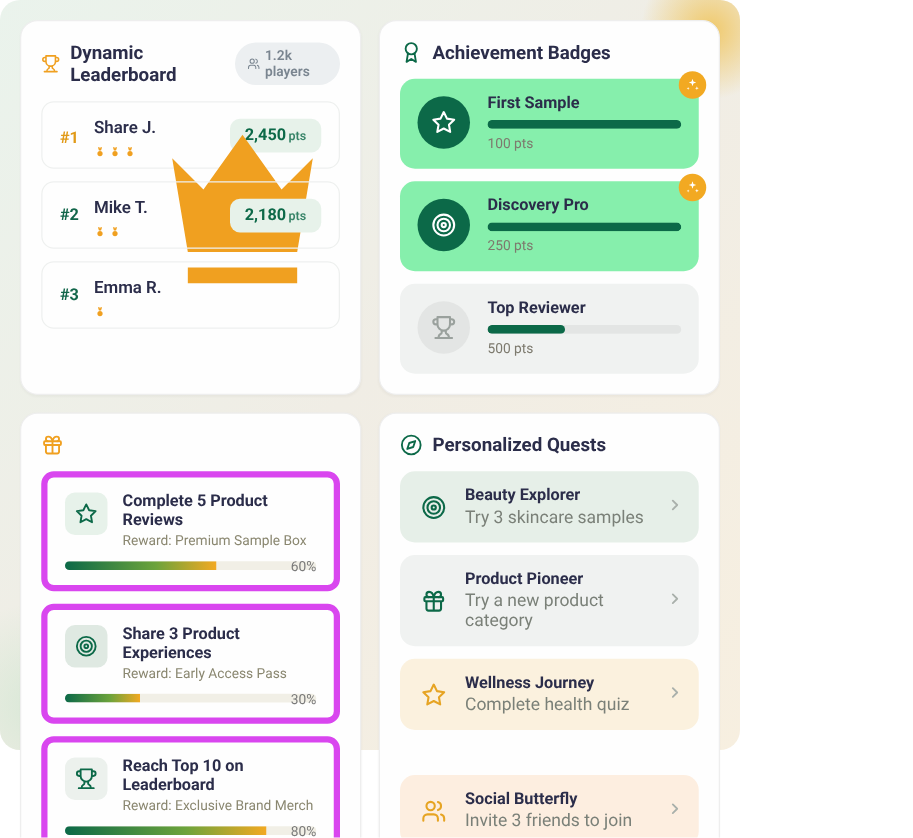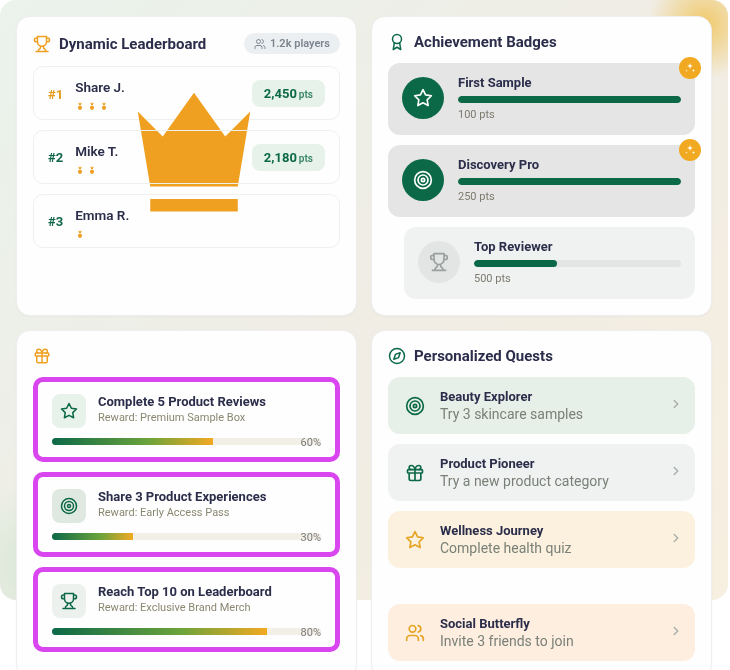--- a/index.html
+++ b/index.html
@@ -1,17 +1,17 @@
 <!DOCTYPE html>
 <html><head>
 <meta charset="utf-8">
 <style>
 * { margin:0; padding:0; box-sizing:border-box; }
 body { font-family:-apple-system,BlinkMacSystemFont,"Segoe UI",Roboto,sans-serif; background:#fff; width:730px; height:670px; overflow:hidden; position:relative; }
-.canvas { position:relative; width:728px; height:600px; background:linear-gradient(135deg,#eaf3ec 0%,#f0ede5 50%,#f7efe0 100%); border-radius:16px; padding:16px; }
+.canvas { position:relative; width:592px; height:600px; background:linear-gradient(135deg,#eaf3ec 0%,#f0ede5 50%,#f7efe0 100%); border-radius:16px; padding:16px; }
 .blob-a { position:absolute; top:0; right:0; width:80px; height:80px; background:radial-gradient(circle at 70% 30%, #f0c96a 0%, transparent 70%); border-radius:0 16px 0 0; }
 .blob-b { position:absolute; bottom:0; left:0; width:120px; height:120px; background:radial-gradient(circle at 30% 70%, #d7e8d6 0%, transparent 70%); border-radius:0 0 0 16px; }
 .grid { display:grid; grid-template-columns:1fr 1fr; gap:14px; position:relative; z-index:1; }
 .card { background:#fefefe; border:1px solid #eee; border-radius:14px; padding:16px; box-shadow:0 1px 2px rgba(0,0,0,.03); }
 .card-head { display:flex; align-items:center; gap:8px; margin-bottom:12px; }
 .card-head h2 { font-size:15px; font-weight:700; color:#2b2d4a; }
 .ico { width:18px; height:18px; display:flex; align-items:center; justify-content:center; color:#f0a020; }
 .ico svg { width:100%; height:100%; }
 .badge-pill { margin-left:auto; background:#eceff1; color:#7a8590; font-size:11px; font-weight:600; padding:4px 10px; border-radius:999px; display:flex; align-items:center; gap:4px; }
 .badge-pill svg { width:12px; height:12px; }
@@ -23,22 +23,22 @@
 .crown { position:absolute; top:-10px; left:-4px; width:18px; height:18px; color:#f0a020; }
 .lb-name { font-size:13.5px; font-weight:600; color:#2b2d4a; }
 .medals { display:flex; gap:2px; margin-top:2px; }
 .medal { width:10px; height:10px; }
 .medal svg{ width:100%; height:100%; }
 .lb-pts { margin-left:auto; background:#e7f2ea; color:#0c6948; font-weight:700; font-size:13px; padding:6px 12px; border-radius:8px; }
 .lb-pts .u { font-size:10px; font-weight:600; margin-left:2px; opacity:.8; }
 
 .ach { border-radius:12px; padding:12px 14px 14px; display:flex; align-items:center; gap:14px; margin-bottom:10px; position:relative; }
 .ach:last-child{margin-bottom:0;}
-.ach.g { background:#e5e5e5; }
-.ach.l { background:#f0f2f1;margin-left:16px; }
+.ach.g { background:#86efac; }
+.ach.l { background:#f0f2f1; }
 .ach-ic { width:42px; height:42px; border-radius:50%; display:flex; align-items:center; justify-content:center; flex-shrink:0; }
 .ach-ic.on { background:#0c6948; color:#fff; }
 .ach-ic.off { background:#e3e5e4; color:#9aa19d; }
 .ach-ic svg { width:20px; height:20px; }
 .ach-body { flex:1; }
 .ach-title { font-size:13px; font-weight:700; color:#2b2d4a; margin-bottom:6px; }
 .ach-bar { height:7px; background:rgba(0,0,0,.05); border-radius:4px; overflow:hidden; margin-bottom:5px; }
 .ach-bar>div { height:100%; background:#0c6948; border-radius:4px; }
 .ach-sub { font-size:11px; color:#7d7a6e; }
 .sparkle { position:absolute; top:-6px; right:-6px; width:22px; height:22px; background:#f2a922; border-radius:50%; display:flex; align-items:center; justify-content:center; color:#fff; }

